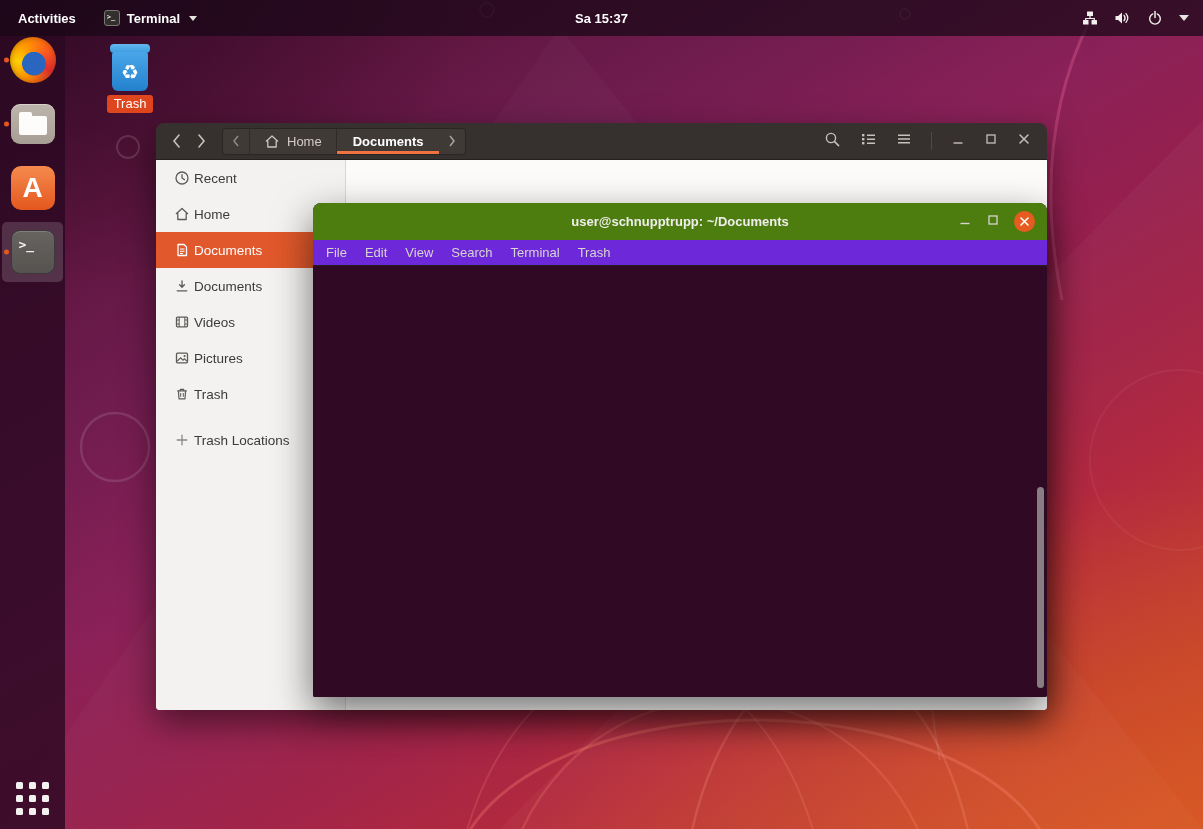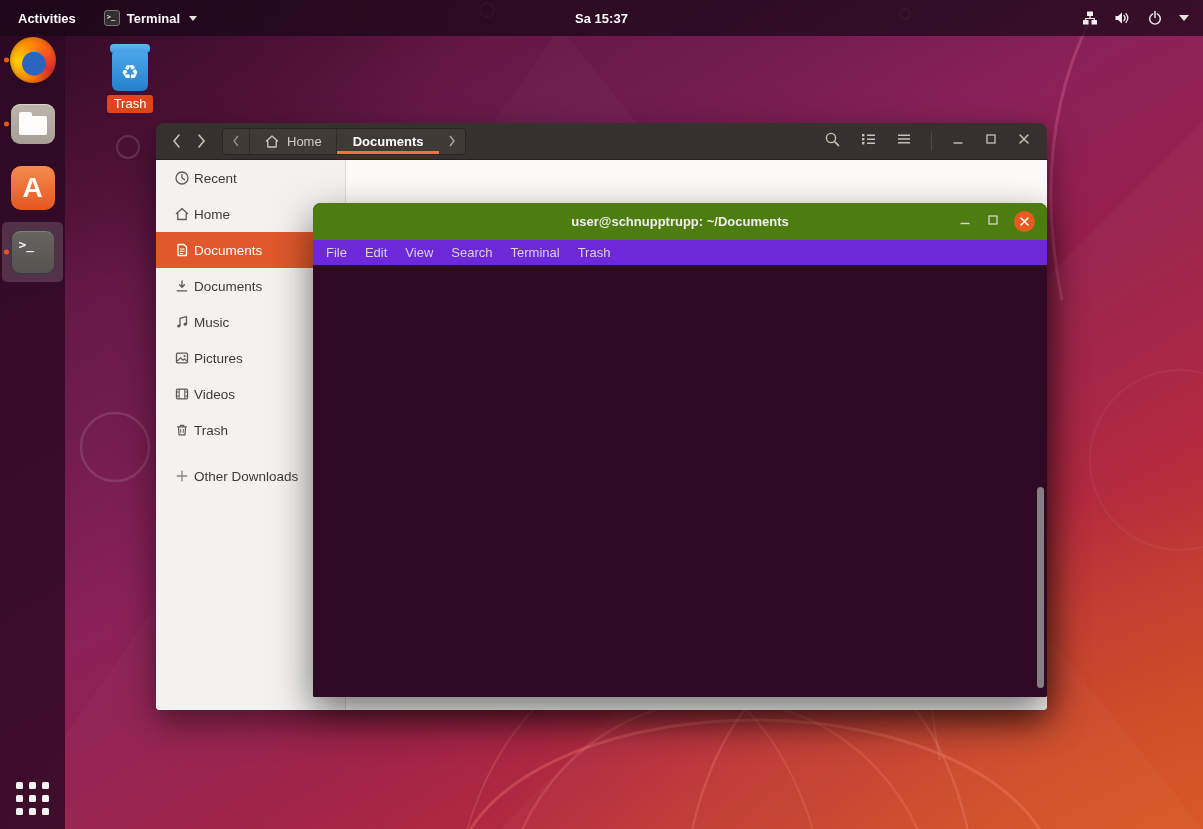--- a/index.html
+++ b/index.html
@@ -307,53 +307,45 @@
       </div>
       <div class="sb-item">
         <svg width="16" height="16" viewBox="0 0 16 16">
             <path d="M8 2.8v6.4M5.6 6.8 8 9.2l2.4-2.4" fill="none" stroke="#5d5a57" stroke-width="1.3" stroke-linecap="round" stroke-linejoin="round"></path>
             <path d="M3.2 12.8h9.6" stroke="#5d5a57" stroke-width="1.3" stroke-linecap="round"></path>
           </svg>
         <span>Documents</span>
       </div>
       <div class="sb-item">
         <svg width="16" height="16" viewBox="0 0 16 16">
-            <path d="M6 12V4.3l6.5-1.6V10" fill="none" stroke="#5d5a57" stroke-width="1.3" stroke-linejoin="round"></path>
-            <circle cx="4.7" cy="12" r="1.6" fill="#5d5a57"></circle>
-            <circle cx="11.2" cy="10.2" r="1.6" fill="#5d5a57"></circle>
-          </svg>
-        <span>Music</span>
+            <rect x="2.5" y="3.2" width="11" height="9.6" rx="1" fill="none" stroke="#5d5a57" stroke-width="1.3"></rect>
+            <path d="M5.2 3.2v9.6M10.8 3.2v9.6M2.5 6h2.7M2.5 10h2.7M10.8 6h2.7M10.8 10h2.7" stroke="#5d5a57" stroke-width="1"></path>
+          </svg>
+        <span>Videos</span>
       </div>
       <div class="sb-item">
         <svg width="16" height="16" viewBox="0 0 16 16">
             <rect x="2.5" y="3.2" width="11" height="9.6" rx="1" fill="none" stroke="#5d5a57" stroke-width="1.3"></rect>
             <circle cx="10.6" cy="6" r="1.1" fill="#5d5a57"></circle>
             <path d="M3.2 11.2 6.6 7.8l2.4 2.4 1.4-1.4 2.4 2.4" fill="none" stroke="#5d5a57" stroke-width="1.2"></path>
           </svg>
         <span>Pictures</span>
       </div>
       <div class="sb-item">
         <svg width="16" height="16" viewBox="0 0 16 16">
-            <rect x="2.5" y="3.2" width="11" height="9.6" rx="1" fill="none" stroke="#5d5a57" stroke-width="1.3"></rect>
-            <path d="M5.2 3.2v9.6M10.8 3.2v9.6M2.5 6h2.7M2.5 10h2.7M10.8 6h2.7M10.8 10h2.7" stroke="#5d5a57" stroke-width="1"></path>
-          </svg>
-        <span>Videos</span>
-      </div>
-      <div class="sb-item">
-        <svg width="16" height="16" viewBox="0 0 16 16">
             <path d="M3.2 4.8h9.6M6.3 4.8V3.4h3.4v1.4M4.4 4.8l.6 8h6l.6-8" fill="none" stroke="#5d5a57" stroke-width="1.2" stroke-linejoin="round"></path>
             <path d="M6.7 7v3.8M9.3 7v3.8" stroke="#5d5a57" stroke-width="1"></path>
           </svg>
         <span>Trash</span>
       </div>
       <div class="sb-item sb-other">
         <svg width="16" height="16" viewBox="0 0 16 16">
             <path d="M8 3.2v9.6M3.2 8h9.6" stroke="#8a8683" stroke-width="1.3" stroke-linecap="round"></path>
           </svg>
-        <span>Other Downloads</span>
+        <span>Trash Locations</span>
       </div>
     </div>
     <div class="fw-content"></div>
   </div>
 </div>
 
 <div class="term-window">
   <div class="tw-titlebar">
     <span class="tw-title">user@schnupptrupp: ~/Documents</span>
     <div class="tw-controls">

